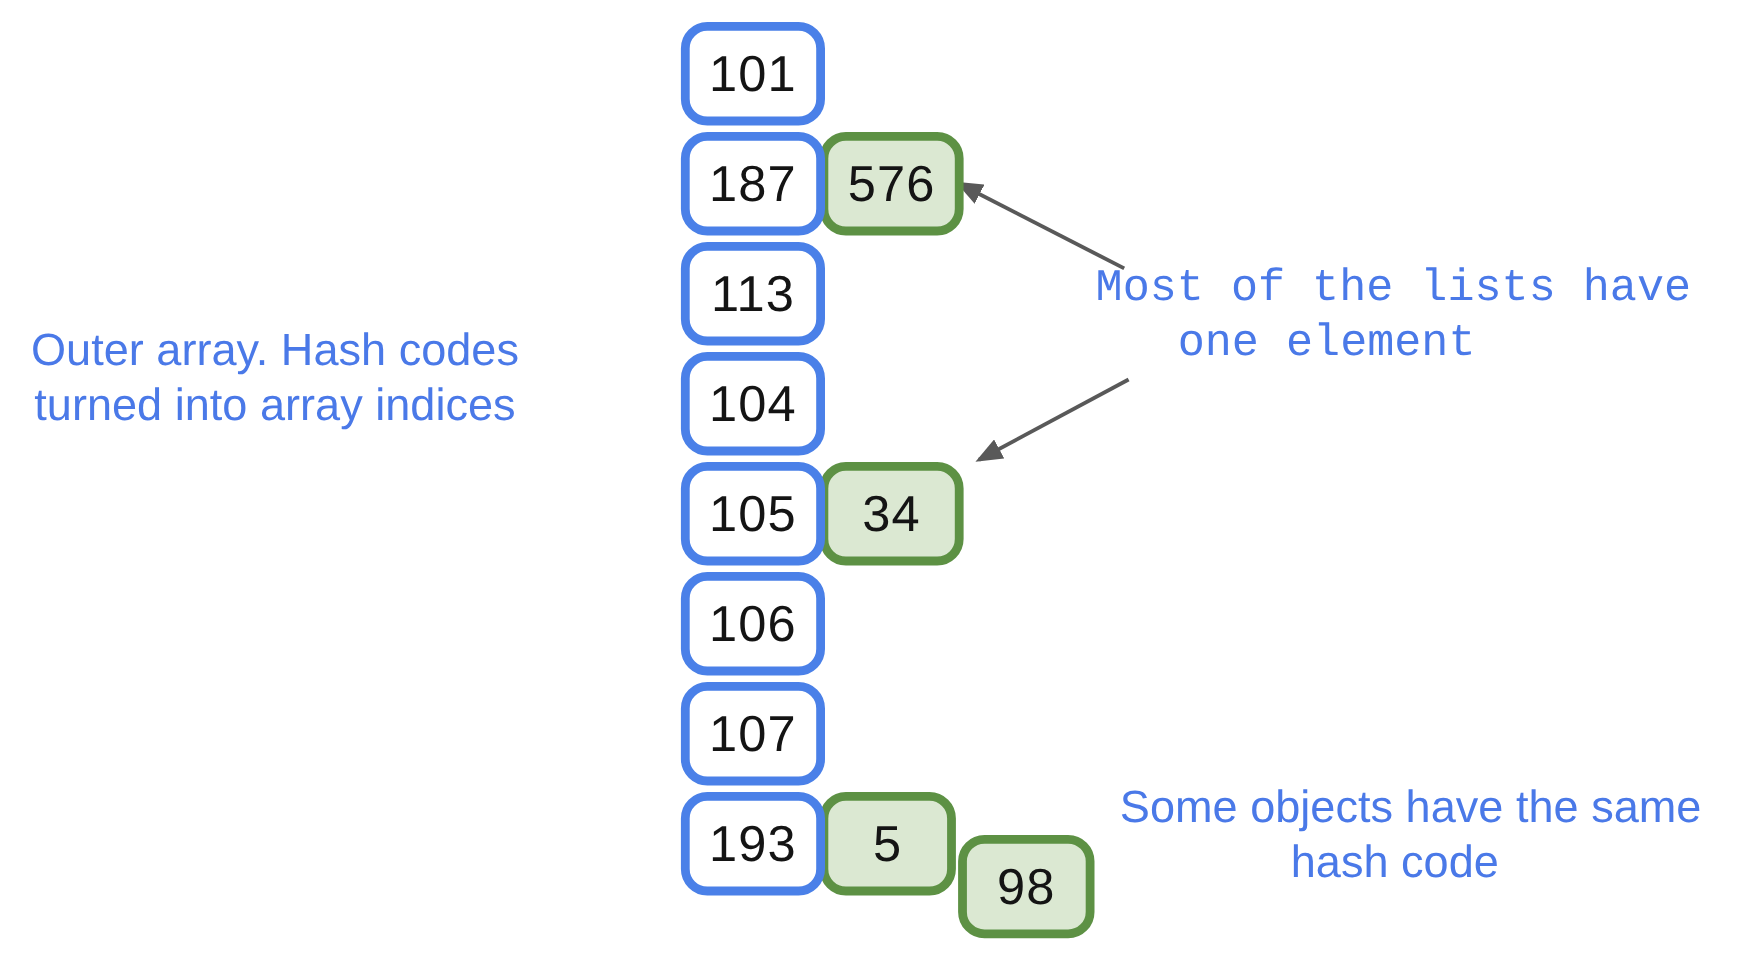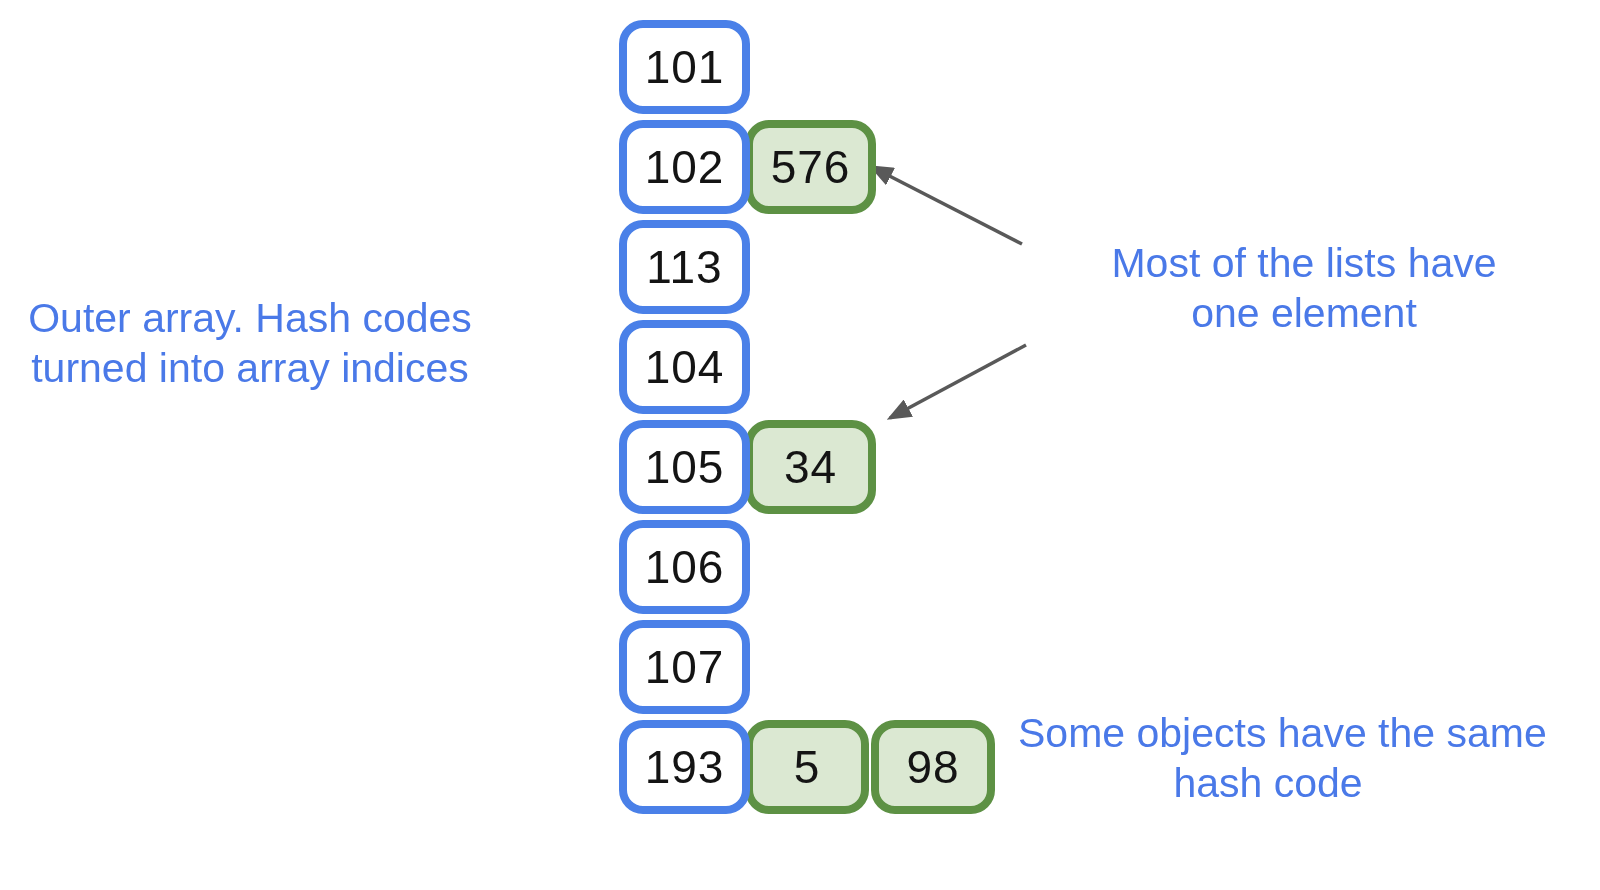--- a/index.html
+++ b/index.html
@@ -38,32 +38,32 @@
     background: #ffffff;
     z-index: 2;
   }
   .bucket-cell {
     width: 131px;
     border: 8px solid var(--bucket-border, #5d9144);
     background: var(--bucket-fill, #dbe8d2);
     margin-left: -5px;
     z-index: 1;
   }
-  .bucket-cell + .bucket-cell { margin-left: 2px; width: 124px; }
+  .bucket-cell + .bucket-cell { margin-left: 2px; width: 124px; margin-top: 39px; }
   .row-last .bucket-cell { width: 124px; }
   .note {
     position: absolute;
     color: var(--note-text, #4a79e8);
     font-size: 41px;
     line-height: 50px;
     text-align: center;
   }
   .note div { white-space: nowrap; }
   .note-left { left: 16px; top: 293px; width: 468px; }
-  .note-top-right { left: 1094px; top: 238px; width: 420px; }
+  .note-top-right { left: 996px; top: 238px; width: 420px; font-family: Liberation Mono, monospace; }
   .note-bottom-right { left: 1018px; top: 708px; width: 500px; }
   .arrows {
     position: absolute;
     left: 0; top: 0;
     width: 1600px; height: 890px;
     pointer-events: none;
   }
   .arrow-line { stroke: var(--arrow, #595959); stroke-width: 3.5; }
   .arrowhead-fill { fill: var(--arrow, #595959); }
 </style>
@@ -80,21 +80,21 @@
   <div class="array-col">
 
     <div class="row">
       <div class="cell index-cell">
         <span>101</span>
       </div>
     </div>
 
     <div class="row">
       <div class="cell index-cell">
-        <span>102</span>
+        <span>187</span>
       </div>
       <div class="cell bucket-cell">
         <span>576</span>
       </div>
     </div>
 
     <div class="row">
       <div class="cell index-cell">
         <span>113</span>
       </div>

